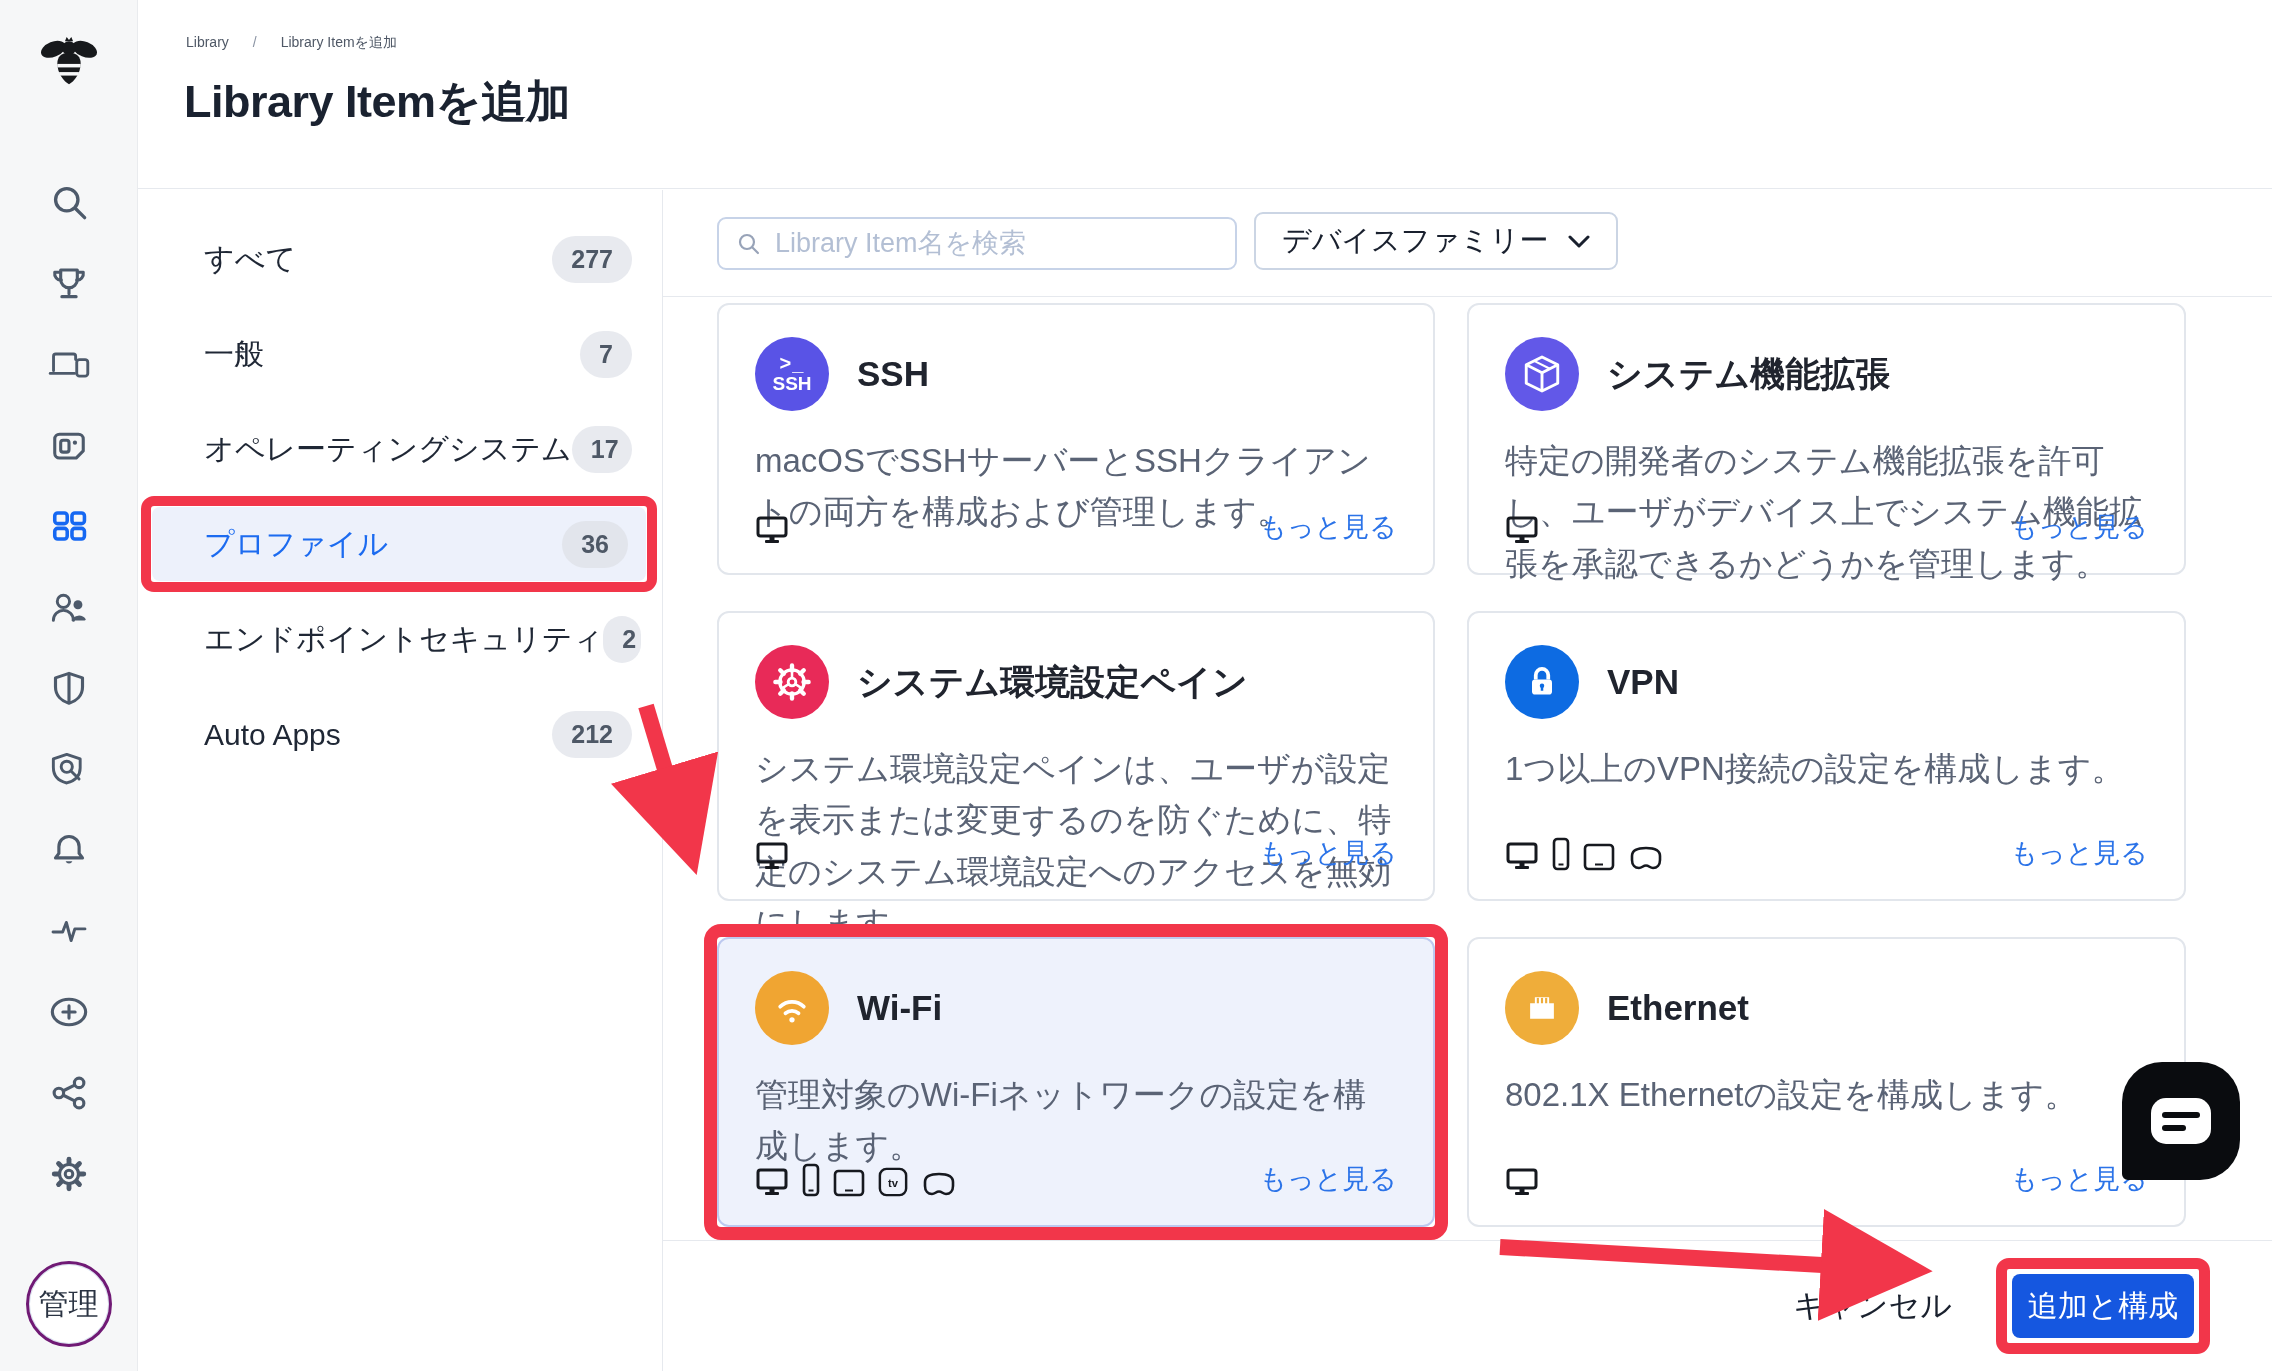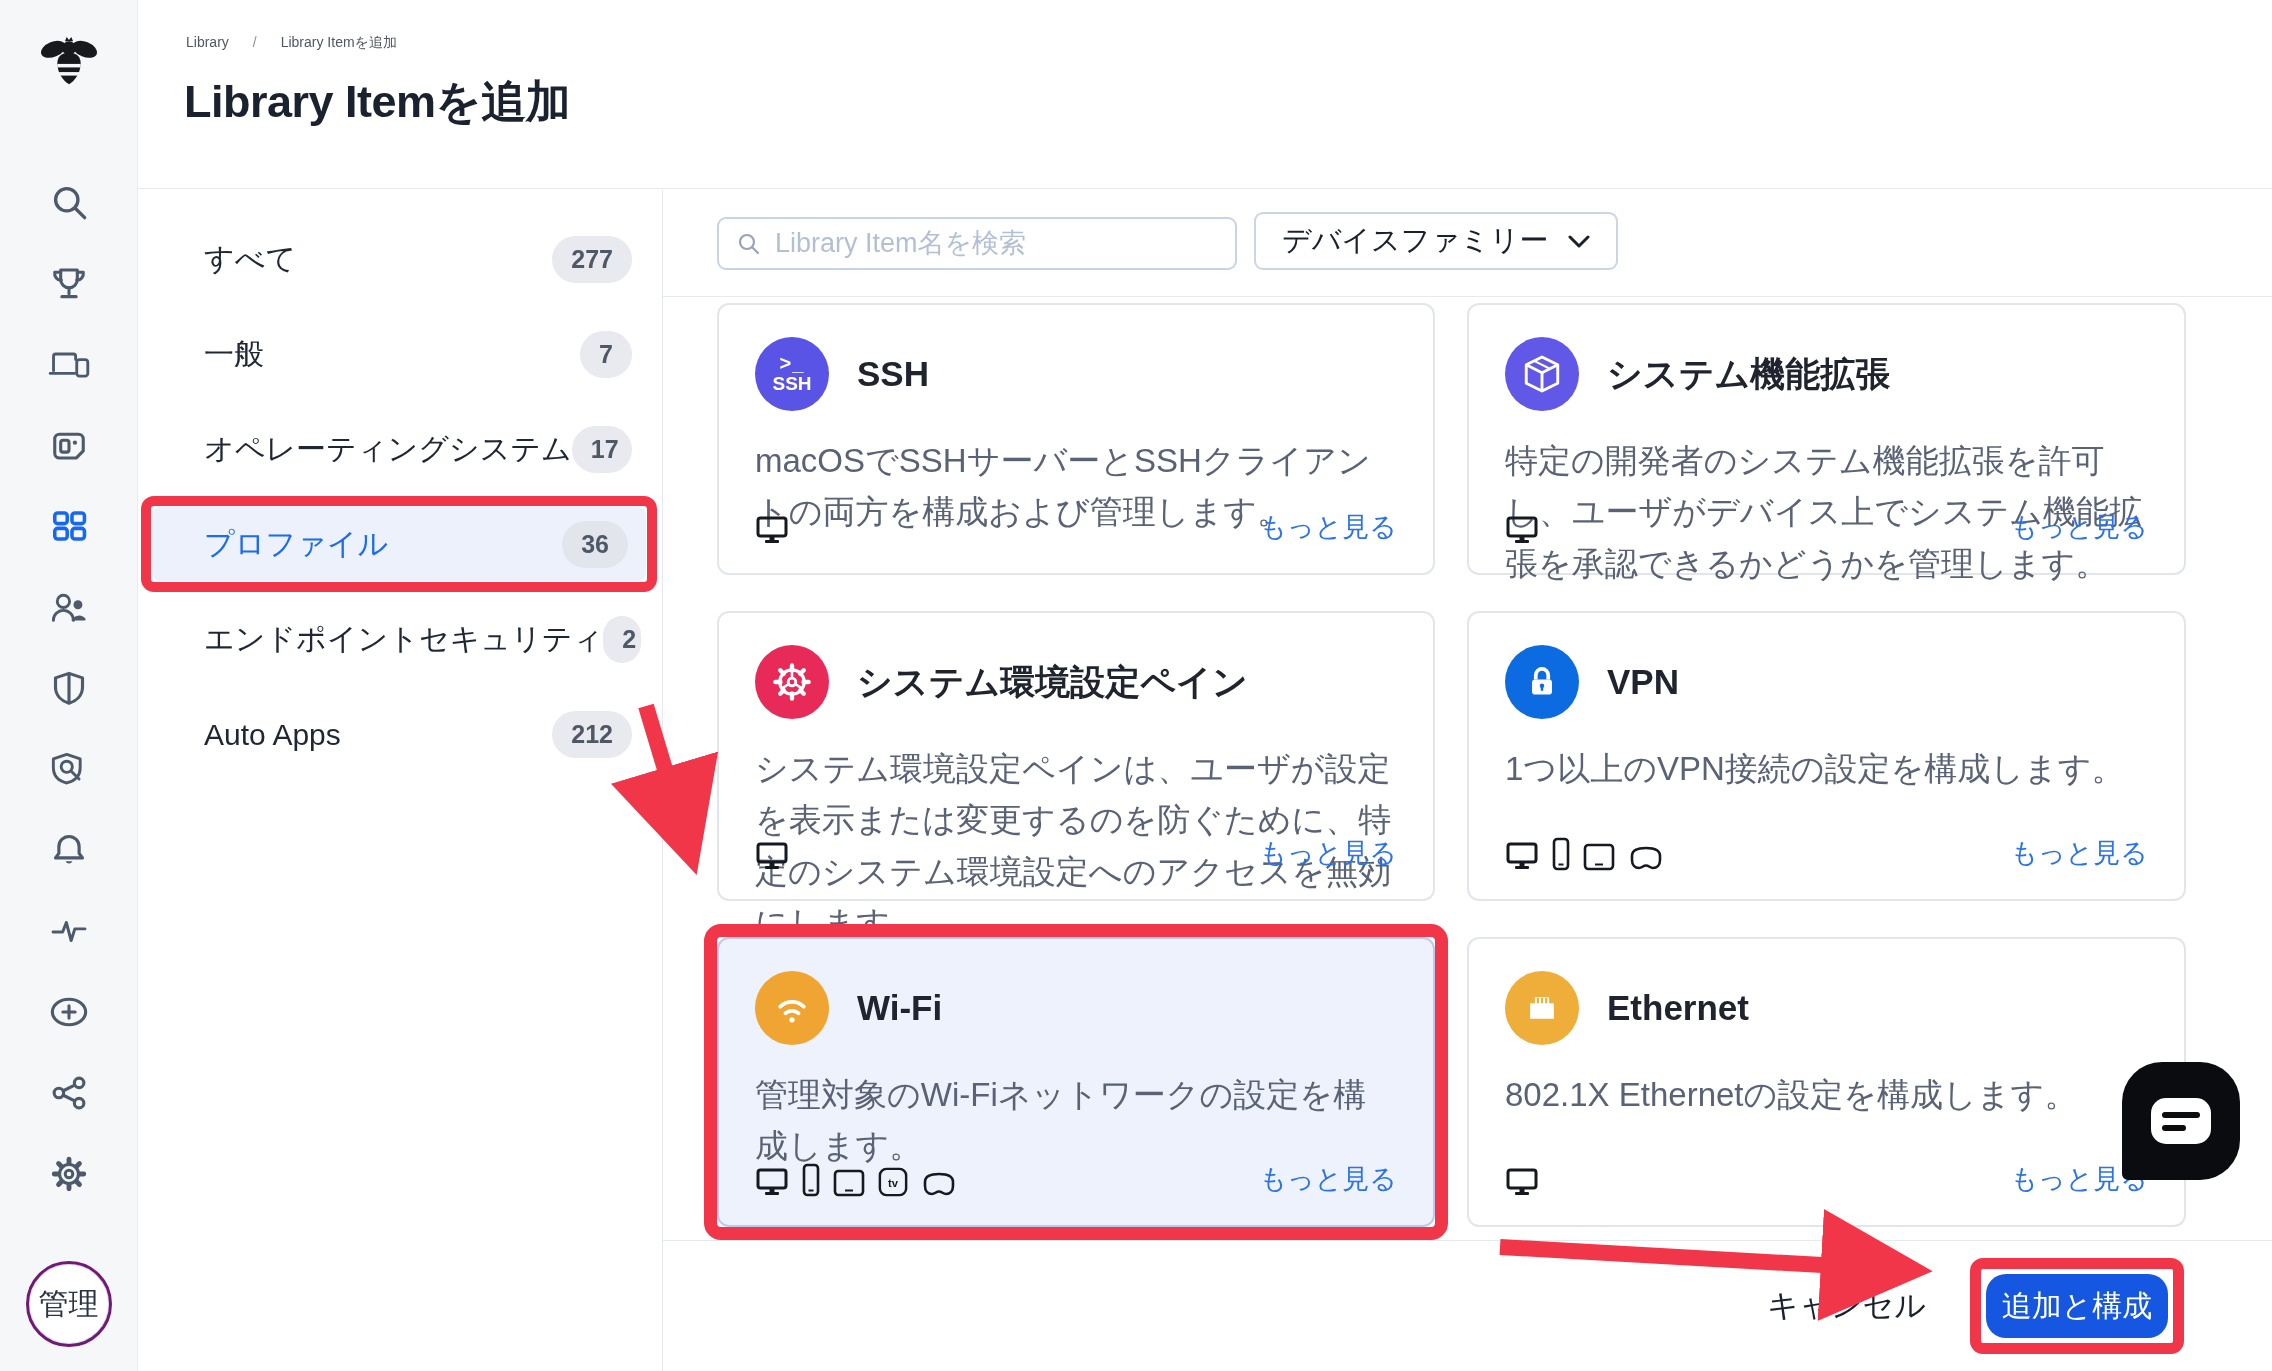--- a/index.html
+++ b/index.html
@@ -44,24 +44,24 @@
   .icon-circle { width:74px; height:74px; border-radius:50%; flex:0 0 auto; display:flex; flex-direction:column; align-items:center; justify-content:center; color:#fff; }
   .ssh-l1 { font-size:20px; font-weight:700; line-height:1; letter-spacing:1px; }
   .ssh-l2 { font-size:19px; font-weight:700; line-height:1.2; }
   .card-title { font-size:35px; font-weight:700; color:#20242E; }
   .card-desc { margin-top:24px; font-size:33px; line-height:1.56; color:#5A6375; }
   .card-foot { position:absolute; left:36px; right:36px; bottom:28px; display:flex; align-items:flex-end; justify-content:space-between; }
   .devices { display:flex; gap:13px; align-items:flex-end; color:#16191F; }
   .more-link { font-size:27px; color:#2B73E8; cursor:pointer; }
   .anno-ring2 { position:absolute; inset:-15px; border:13px solid var(--anno); border-radius:17px; pointer-events:none; z-index:30; }
 
-  .footer { position:absolute; left:0; right:0; bottom:0; height:131px; border-top:1px solid #E6E9EE; background:#fff; display:flex; align-items:center; justify-content:flex-end; gap:60px; padding-right:104px; }
+  .footer { position:absolute; left:0; right:0; bottom:0; height:131px; border-top:1px solid #E6E9EE; background:#fff; display:flex; align-items:center; justify-content:flex-end; gap:60px; padding-right:78px; }
   .cancel-btn { font-size:31px; color:#1A212E; cursor:pointer; background:none; border:none; font-family:inherit; }
   .submit-wrap { position:relative; }
-  .submit-btn { width:182px; height:64px; background:#1557E0; color:#fff; font-size:30px; border:none; border-radius:20px; display:flex; align-items:center; justify-content:center; cursor:pointer; font-family:inherit; }
+  .submit-btn { width:182px; height:64px; background:#1557E0; color:#fff; font-size:30px; border:none; border-radius:8px; display:flex; align-items:center; justify-content:center; cursor:pointer; font-family:inherit; }
   .anno-ring3 { position:absolute; inset:-16px; border:11px solid var(--anno); border-radius:13px; pointer-events:none; z-index:30; }
 
   
   .chat { position:absolute; left:2122px; top:1062px; width:118px; height:118px; background:#0A0C0F; border-radius:40px 40px 40px 6px; z-index:40; display:flex; align-items:center; justify-content:center; cursor:pointer; }
   .chat-bubble { width:60px; height:46px; background:#fff; border-radius:15px; display:flex; flex-direction:column; align-items:flex-start; justify-content:center; gap:7px; padding-left:11px; }
   .chat-bubble i { display:block; height:6px; border-radius:3px; background:#0A0C0F; }
   .chat-bubble i.b1 { width:38px; } .chat-bubble i.b2 { width:24px; }
 
   .anno-svg { position:absolute; inset:0; z-index:35; pointer-events:none; }
   svg.ic { display:block; }

